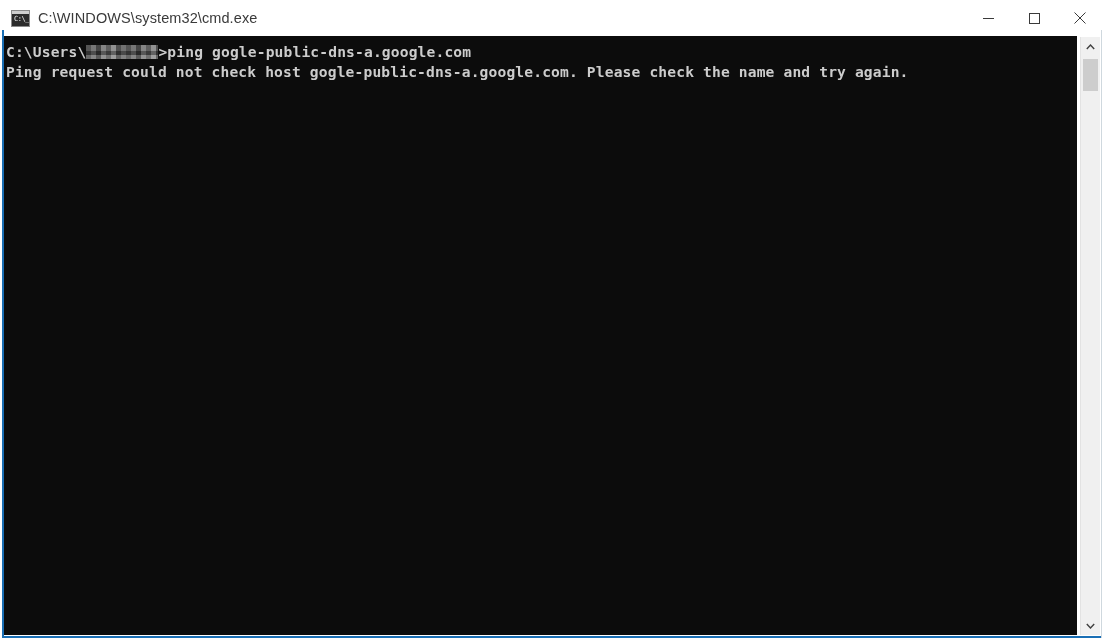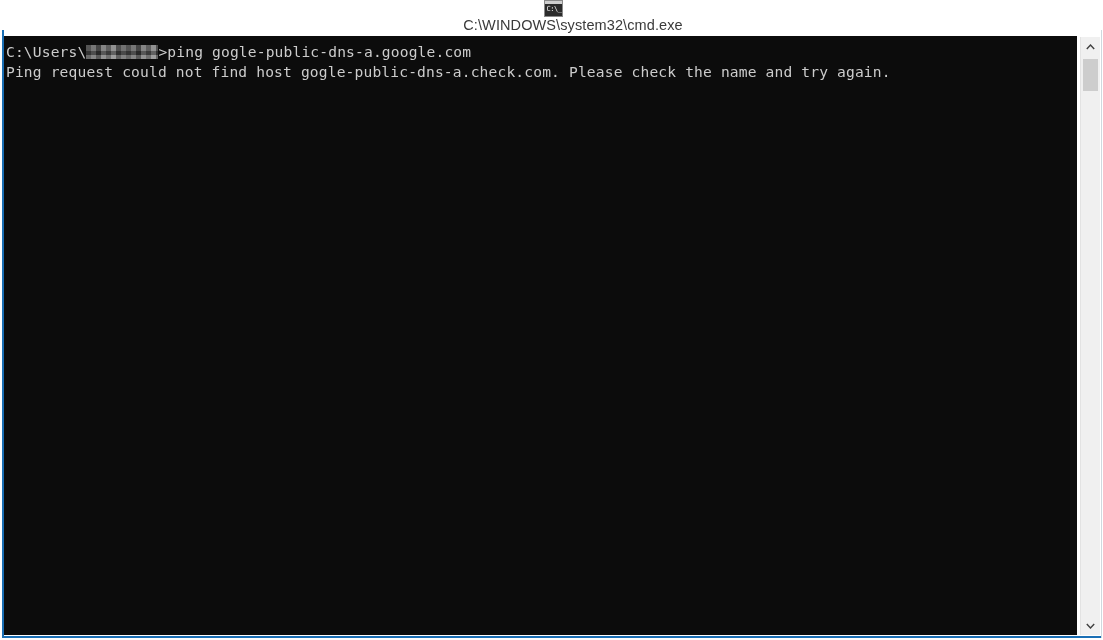--- a/index.html
+++ b/index.html
@@ -28,21 +28,20 @@
   
   .titlebar {
     position: absolute;
     left: 0;
     top: 0;
     width: 1103px;
     height: 36px;
     background: #ffffff;
     display: flex;
     align-items: center;
-    flex-direction: column;
   }
   .title-icon {
     width: 19px;
     height: 17px;
     margin-left: 11px;
     margin-right: 8px;
     background: #2b2b2b;
     border: 1px solid #8a8a8a;
     box-sizing: border-box;
     position: relative;
@@ -66,21 +65,20 @@
     color: #f2f2f2;
     letter-spacing: -0.5px;
     white-space: nowrap;
   }
   .title-text {
     font-size: 14.5px;
     color: #3a3a3a;
     letter-spacing: 0.1px;
     white-space: nowrap;
     flex: 0 0 auto;
-    margin-left: 43px;
   }
   .title-spacer { flex: 1 1 auto; }
 
   .caption-buttons {
     display: flex;
     height: 36px;
     flex: 0 0 auto;
   }
   .cap-btn {
     width: 46px;
@@ -96,20 +94,21 @@
 
   
   .console {
     position: absolute;
     left: 4px;
     top: 36px;
     width: 1073px;
     height: 599px;
     background: #0c0c0c;
     overflow: hidden;
+    font-weight: bold;
   }
   .console-inner {
     padding: 6px 0 0 2px;
   }
   .line {
     font-family: "DejaVu Sans Mono", monospace;
     font-size: 14.6px;
     line-height: 20px;
     color: #cccccc;
     white-space: pre;
@@ -246,21 +245,21 @@
         </svg>
       </button>
     </div>
   </div>
 
   <div class="console">
     <div class="console-inner">
 
       <div class="line"><span>C:\Users\</span><span class="redacted" style="width:72px"></span><span>&gt;ping gogle-public-dns-a.google.com</span></div>
 
-      <div class="line">Ping request could not find host gogle-public-dns-a.check.com. Please check the name and try again.</div>
+      <div class="line">Ping request could not check host gogle-public-dns-a.google.com. Please check the name and try again.</div>
 
       <div class="line blank"> </div>
 
 
     </div>
   </div>
 
   <div class="scrollbar">
     <div class="sb-arrow">
       <svg width="9" height="6" viewBox="0 0 9 6" aria-hidden="true">

